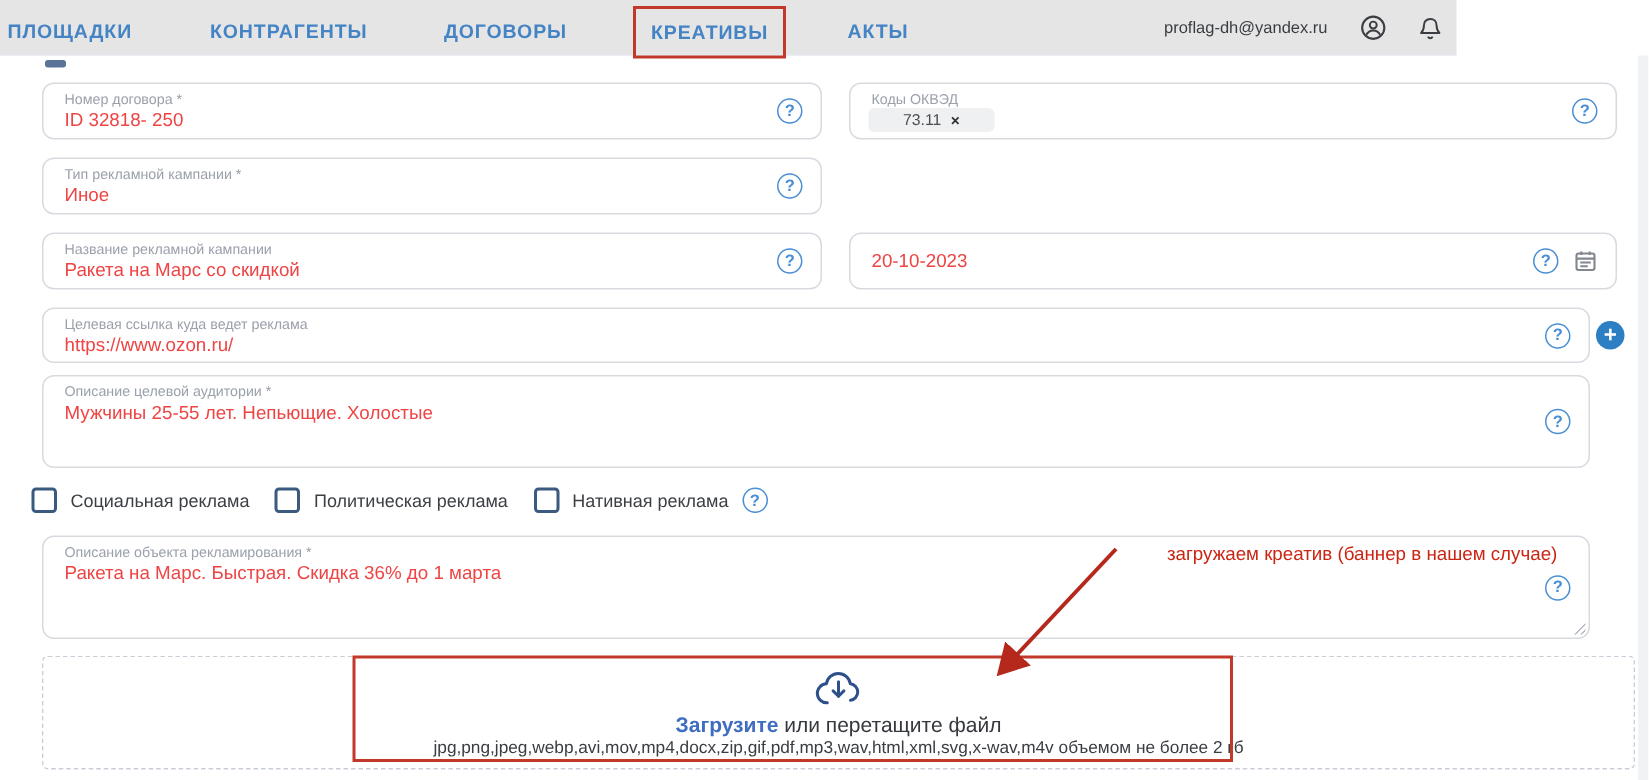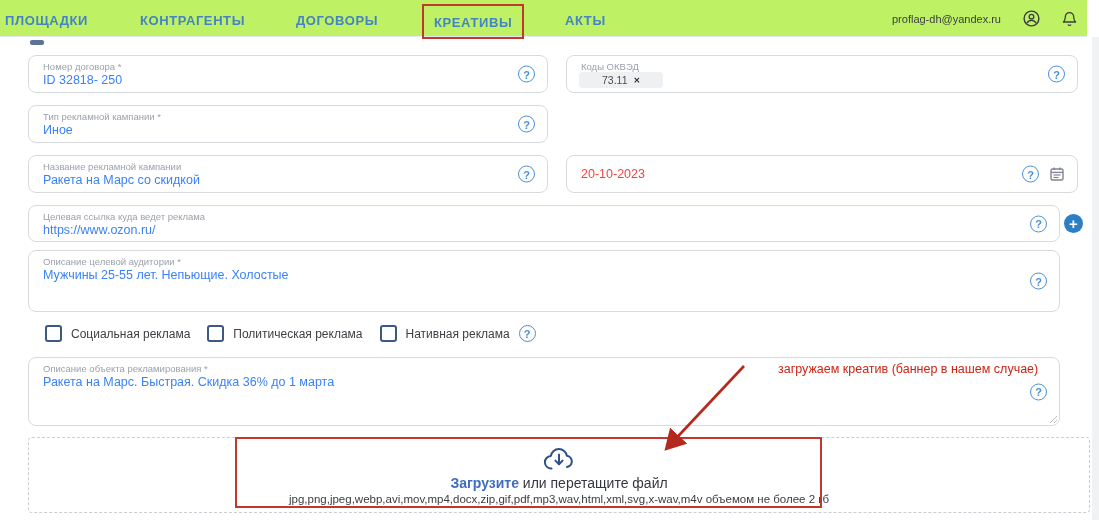--- a/index.html
+++ b/index.html
@@ -1,22 +1,22 @@
 <!DOCTYPE html>
 <html><head>
 <meta charset="utf-8">
 <style>
   * { margin:0; padding:0; box-sizing:border-box; }
   html,body { width:1099px; height:520px; background:#fff; overflow:hidden;
               font-family:"Liberation Sans", sans-serif; }
   .page { position:relative; width:1099px; height:520px; }
 
   
-  .topbar { position:absolute; left:0; top:0; width:1087px; height:37px;
-            background:#bef264; border-bottom:1px solid #e5e8ee; z-index:2; }
+  .topbar { position:absolute; left:0; top:0; width:971px; height:37px;
+            background:#e5e5e5; border-bottom:1px solid #e5e8ee; z-index:2; }
   .tab { position:absolute; top:13px; font-size:13px; letter-spacing:.6px;
          color:#4584c4; font-weight:700; cursor:pointer; white-space:nowrap; }
   .tab-box { position:absolute; left:422px; top:4px; padding:7px 10px 6px 10px;
              border:2px solid #c0392b; }
   .tab-box .tab { position:static; }
   .account { position:absolute; right:10px; top:0; height:37px; display:flex;
              align-items:center; gap:22px; }
   .account .email { font-size:11px; color:#3a3d42; }
   .icon-btn { display:flex; align-items:center; }
 
@@ -27,21 +27,21 @@
   
   .scroll-track { position:absolute; right:0; top:37px; width:7px; height:483px;
                   background:#f1f2f4; }
 
   
   .field { position:absolute; background:#fff; border:1px solid #d7dbe0;
            border-radius:8px; }
   .field .flabel { position:absolute; left:14px; top:5px; font-size:9.5px;
                    color:#9ba1ab; white-space:nowrap; }
   .field .fvalue { position:absolute; left:14px; top:17px; font-size:12.5px;
-                   color:#3b82f6; white-space:nowrap; }
+                   color:#ef4444; white-space:nowrap; }
   .field .fvalue-center { position:absolute; left:14px; top:50%; transform:translateY(-50%);
                    font-size:12.5px; color:#ef4444; }
 
   .q-icon { position:absolute; width:17px; height:17px; border:1.6px solid #4a8fd4;
             border-radius:50%; color:#4a8fd4; font-size:11px; font-weight:700;
             display:flex; align-items:center; justify-content:center; cursor:pointer;
             background:#fff; }
   .q-mid { right:12px; top:50%; transform:translateY(-50%); }
 
   .chip { position:absolute; left:12px; top:16px; background:#eef0f2; border-radius:4px;
@@ -53,21 +53,21 @@
               border-radius:50%; background:#2b7fc2; color:#fff; font-size:15px;
               font-weight:700; display:flex; align-items:center; justify-content:center;
               cursor:pointer; line-height:1; }
 
   .resize-handle { position:absolute; right:2px; bottom:2px; width:9px; height:9px;
      background:
        linear-gradient(135deg, transparent 0 56%, #b9bec6 56% 64%, transparent 64% 78%, #b9bec6 78% 86%, transparent 86%);
      cursor:nwse-resize; }
 
   
-  .cb-row { position:absolute; left:45px; top:325px; display:flex; align-items:center;
+  .cb-row { position:absolute; left:21px; top:325px; display:flex; align-items:center;
             gap:17px; }
   .cb-group { display:flex; align-items:center; gap:9px; }
   .cb-box { width:17px; height:17px; border:2px solid #3a5a80; border-radius:3px;
             background:#fff; cursor:pointer; }
   .cb-label { font-size:12px; color:#3c3f44; white-space:nowrap; }
   .q-inline { position:static; transform:none; width:17px; height:17px; }
 
   
   .upload { position:absolute; left:28px; top:437px; width:1062px; height:76px;
             border:1px dashed #c9ced6; border-radius:4px; background:#fff;

